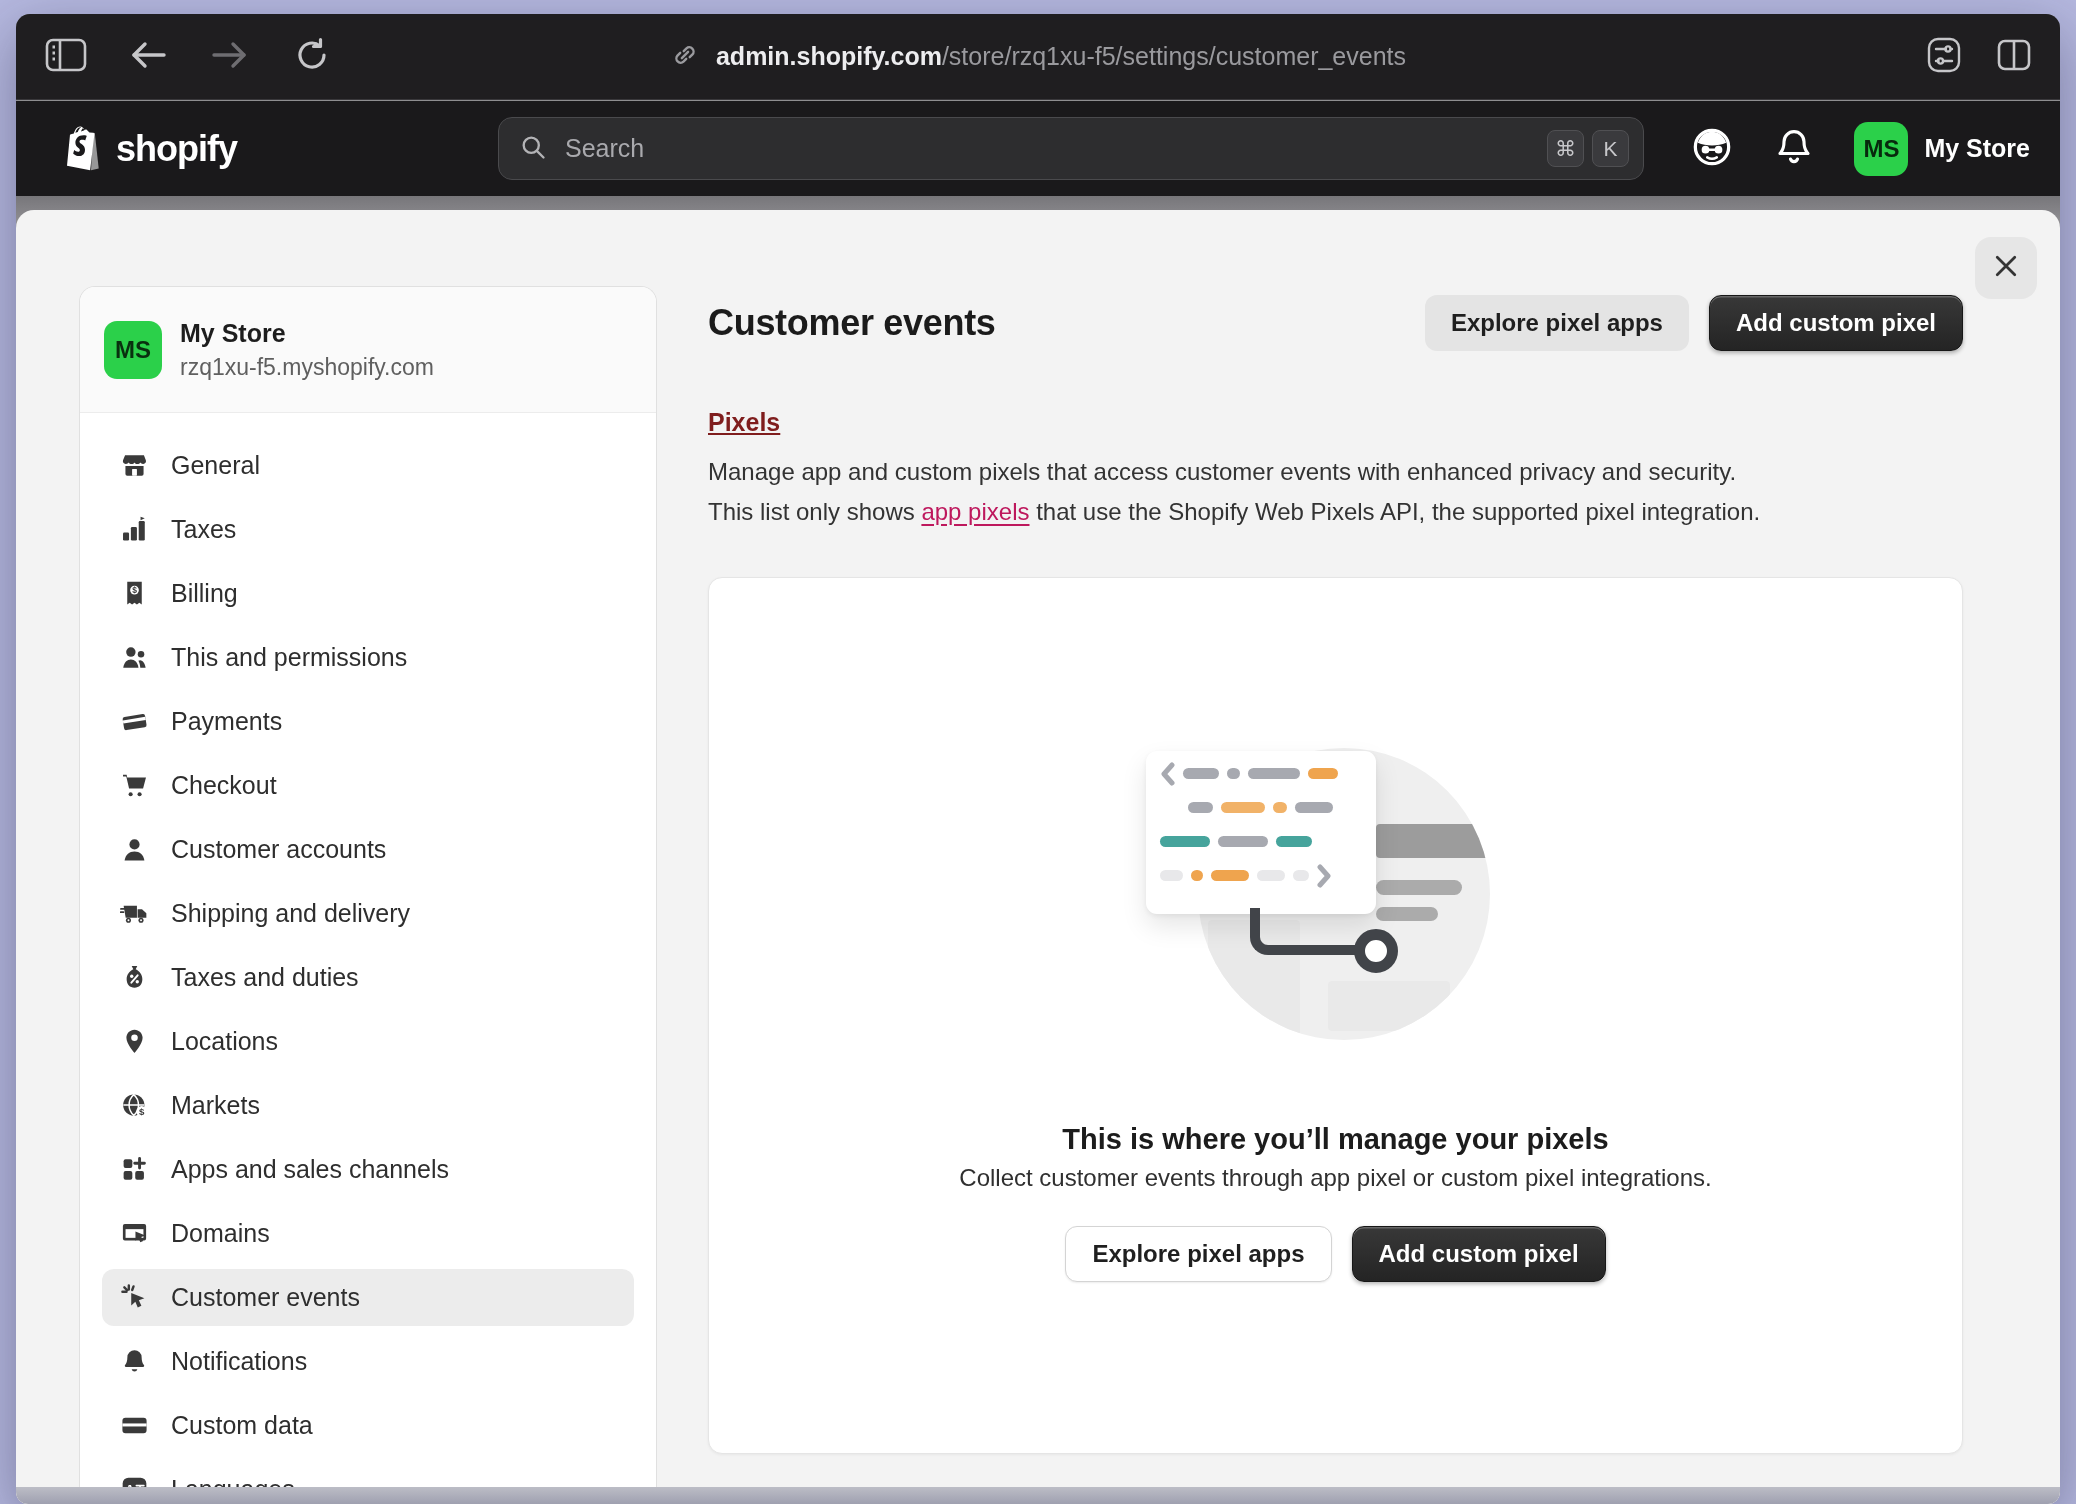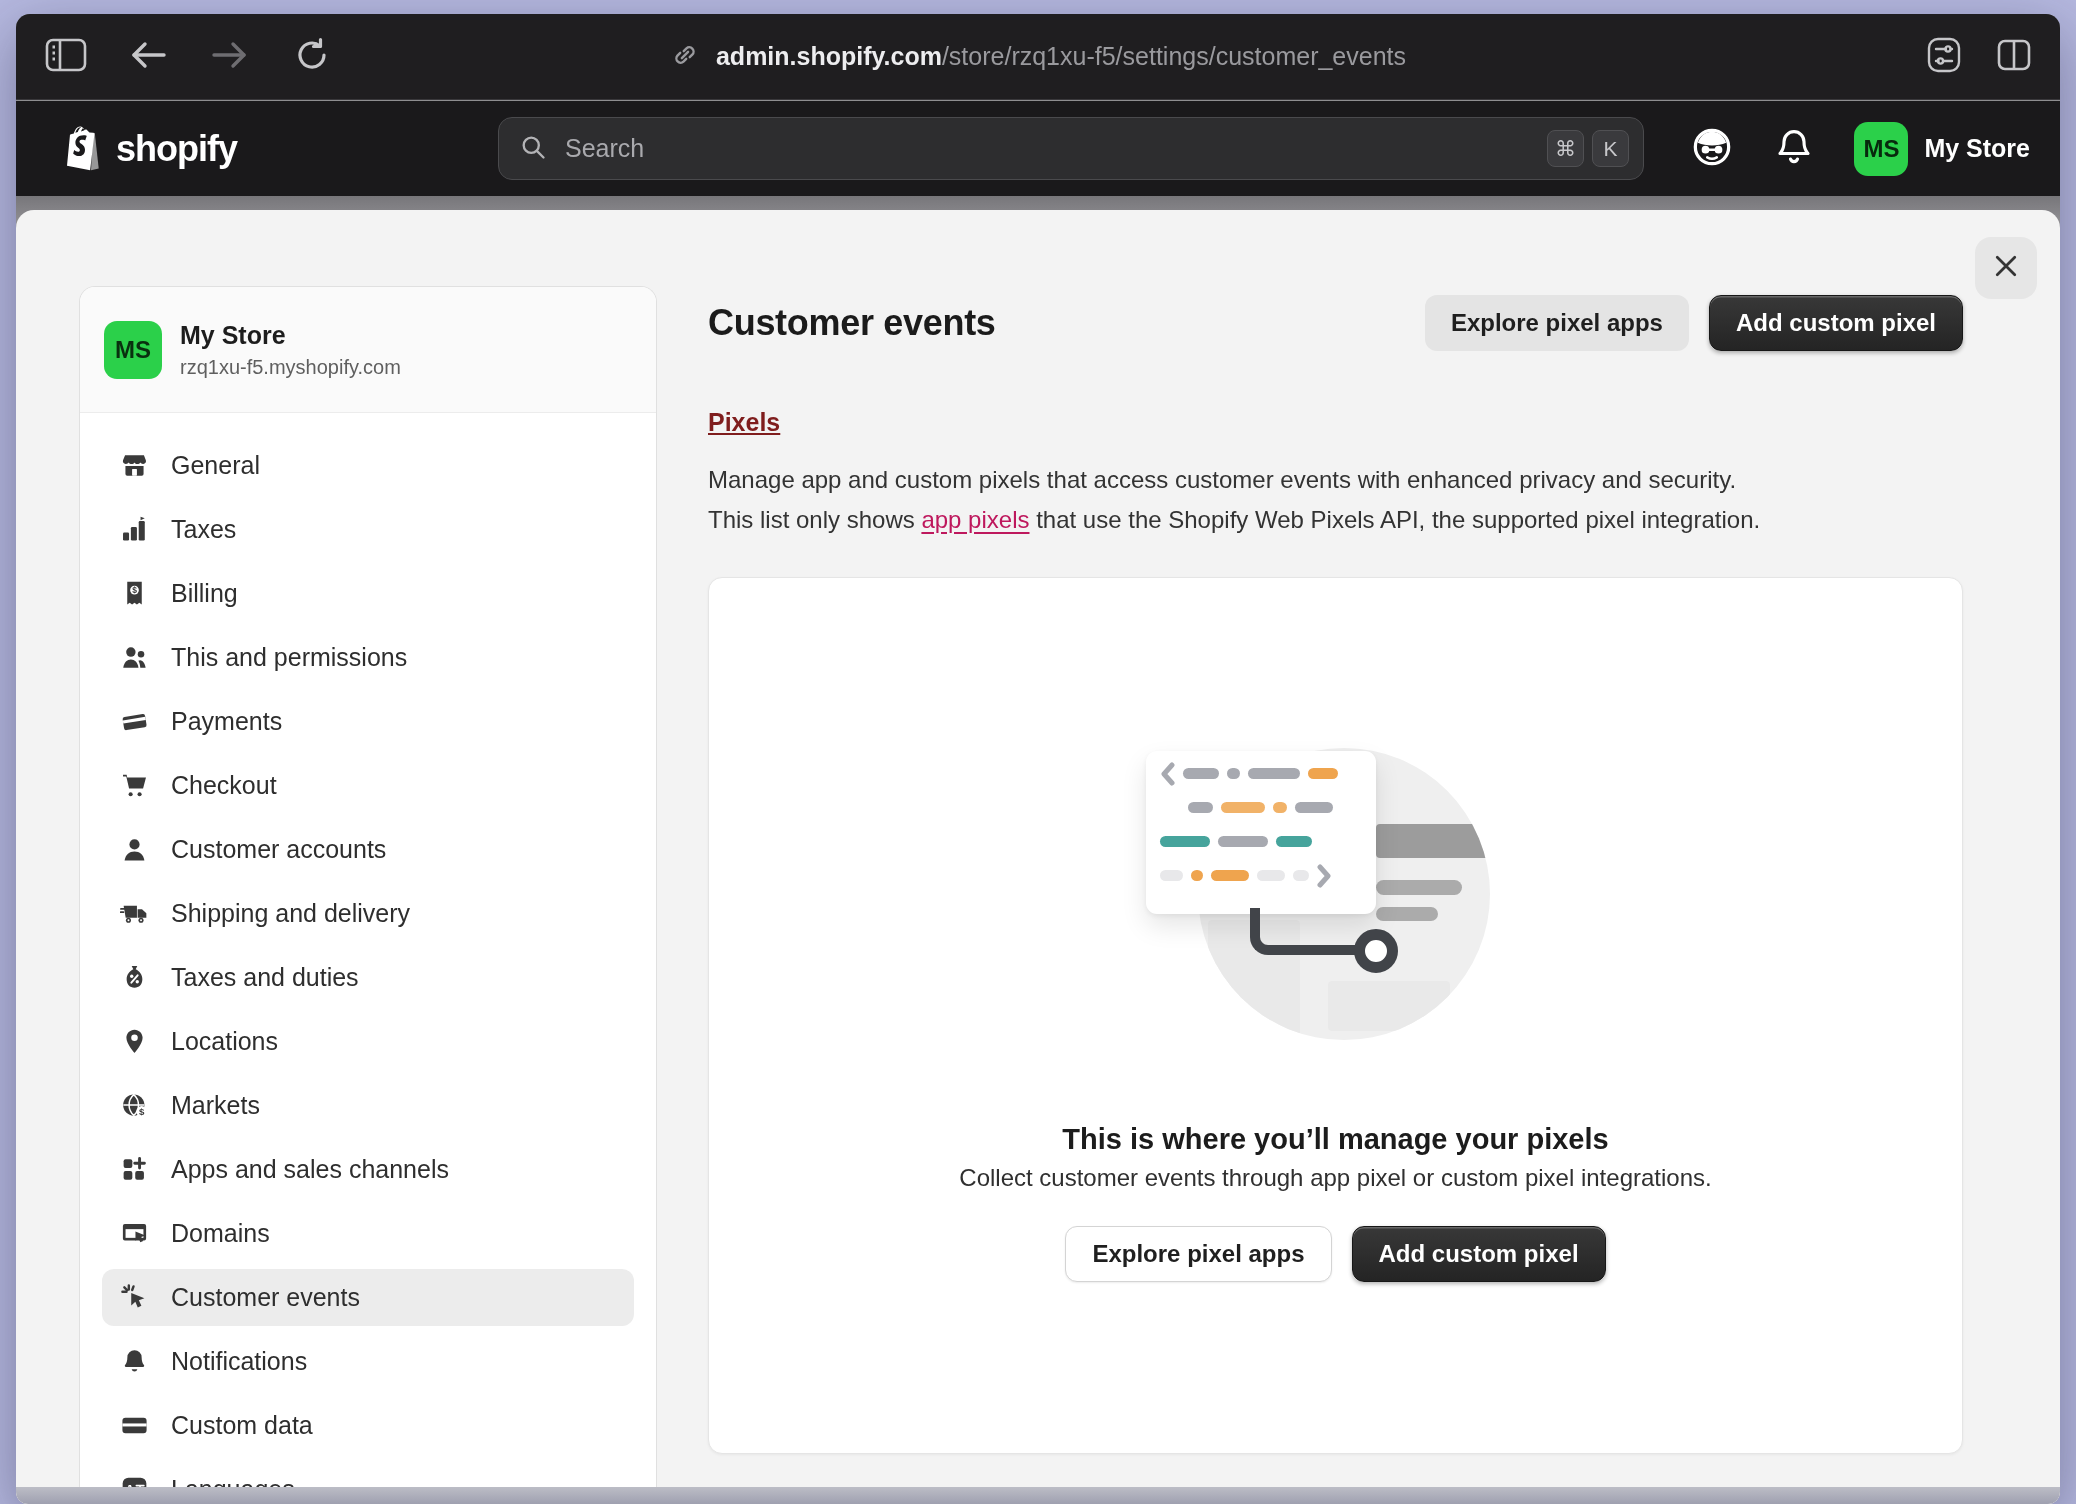--- a/index.html
+++ b/index.html
@@ -86,21 +86,21 @@
   .store-card{
     background:#fafafa; border-bottom:1px solid #ececec;
     display:flex; align-items:center; gap:18px; padding:32px 24px; height:126px;
   }
   .store-avatar{
     width:58px; height:58px; border-radius:13px; background:var(--accent-green);
     color:#09300f; font-size:24px; font-weight:600; flex:none;
     display:flex; align-items:center; justify-content:center;
   }
   .store-name{font-size:25px; font-weight:650; color:#1d1d1d;}
-  .store-domain{font-size:20px; color:#5f5f5f; margin-top:6px;}
+  .store-domain{font-size:23px; color:#5f5f5f; margin-top:6px;}
   .nav{padding:24px 22px;}
   .nav-item{
     display:flex; align-items:center; gap:22px; height:57px; margin-bottom:7px;
     padding:0 17px; border-radius:12px; cursor:pointer;
   }
   .nav-item.active{background:#ececec;}
   .nav-icon{width:30px; height:30px; flex:none; color:#3a3a3a; display:flex; align-items:center; justify-content:center;}
   .nav-icon svg{width:29px; height:29px; fill:currentColor;}
   .nav-label{font-size:25px; font-weight:500; color:#2e2e2e;}
   
@@ -116,21 +116,21 @@
   }
   .btn-gray{background:#e4e4e4; color:#1f1f1f;}
   .btn-white{background:#fff; color:#1f1f1f; border:1px solid #d4d4d4;
     box-shadow:0 1px 2px rgba(0,0,0,.08);}
   .btn-dark{
     background:linear-gradient(180deg,#383838,#242424); color:#fff;
     border:1.5px solid #171717;
     box-shadow:inset 0 1.5px 0 rgba(255,255,255,.24), 0 2px 4px rgba(0,0,0,.3);
   }
   .section-head{position:absolute; top:198px; font-size:25px; font-weight:650; color:#7f1d1d;text-decoration:underline;}
-  .description{position:absolute; top:250px; font-size:24px; line-height:40px; color:#333;}
+  .description{position:absolute; top:242px; font-size:24px; line-height:40px; color:#333;}
   .description a{color:#be185d; text-decoration:underline; text-underline-offset:4px; cursor:pointer;text-align:right;}
   .pixels-card{
     position:absolute; top:367px; left:0; width:1255px; height:877px;
     background:#fff; border:1px solid #e5e5e5; border-radius:14px;
     box-shadow:0 1px 3px rgba(0,0,0,.05);
     display:flex; flex-direction:column; align-items:center;
   }
   
   .illus{position:relative; width:380px; height:295px; margin-top:170px; flex:none;}
   .illus-circle{

